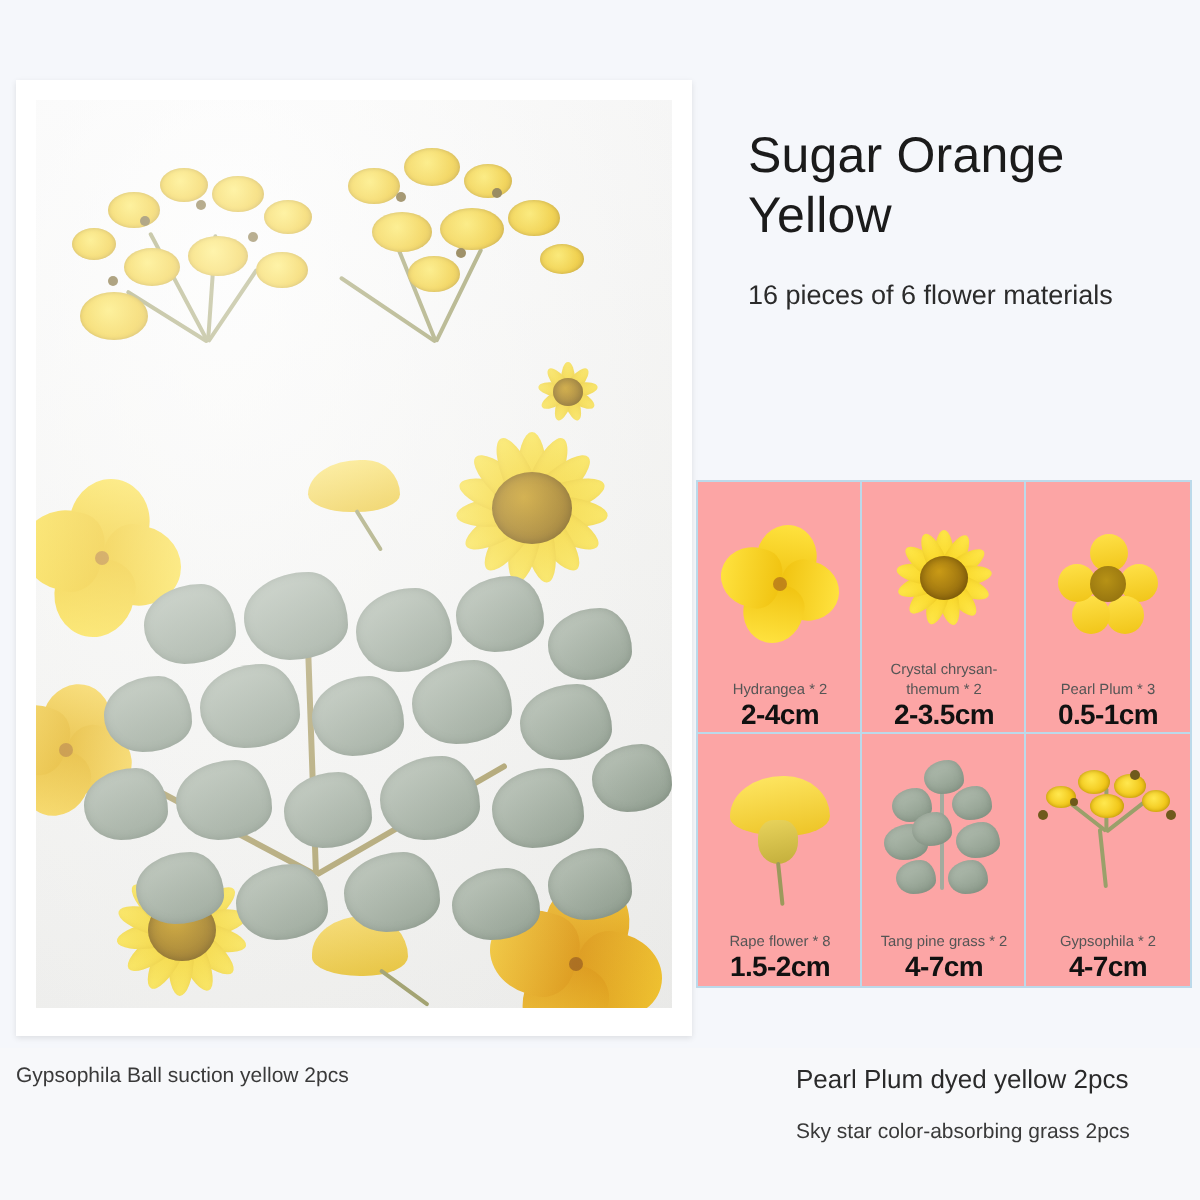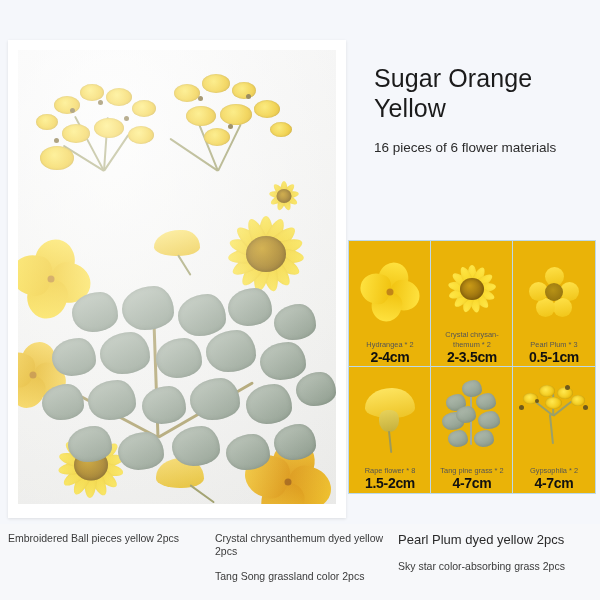--- a/index.html
+++ b/index.html
@@ -87,21 +87,21 @@
 
   
   .spec-grid{
     position:absolute;left:348px;top:240px;width:246px;height:252px;
     background:#ffffff;
     border:1.5px solid #bcd9ea;
     display:grid;grid-template-columns:1fr 1fr 1fr;grid-template-rows:1fr 1fr;
   }
   .cell{
     position:relative;border:1.5px solid #bcd9ea;margin:-0.75px;
-    background:#eab308;display:flex;flex-direction:column;
+    background:#fca5a5;display:flex;flex-direction:column;
     align-items:center;justify-content:flex-end;
     padding-bottom:3px;overflow:hidden;
   }
   .cell .art{
     position:relative;flex:1 1 auto;width:100%;
   }
   .cell .nm{
     font-size:7.4px;color:#555;line-height:1.25;text-align:center;
     width:94%;margin-bottom:1px;
   }
@@ -389,23 +389,19 @@
       </div>
     </div>
     <div class="nm">Gypsophila * 2</div>
     <div class="sz">4-7cm</div>
   </div>
 
 </div>
 
 <div class="captions">
   <div class="cap-col cap-c1">
-    <div class="b">Embroidered Ball pieces yellow 2pcs</div>
-  </div>
-  <div class="cap-col cap-c2">
-    <div class="b">Crystal chrysanthemum dyed yellow 2pcs</div>
-    <div class="b">Tang Song grassland color 2pcs</div>
+    <div class="b">Gypsophila Ball suction yellow 2pcs</div>
   </div>
   <div class="cap-col cap-c3">
     <div class="b">Pearl Plum dyed yellow 2pcs</div>
     <div class="b">Sky star color-absorbing grass 2pcs</div>
   </div>
 </div>
 
 </body></html>

